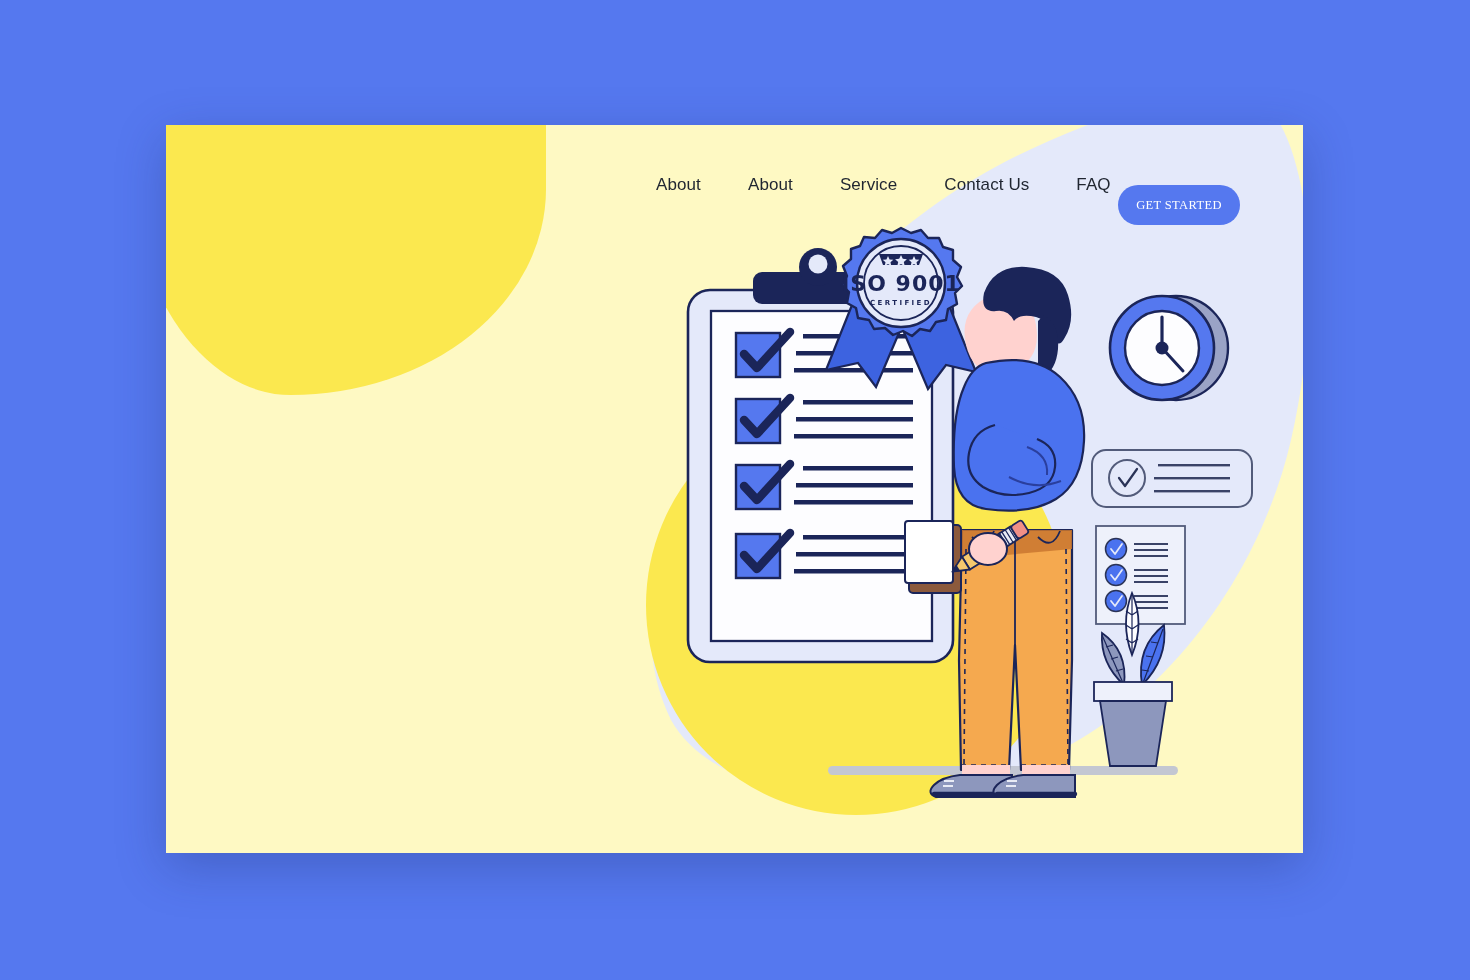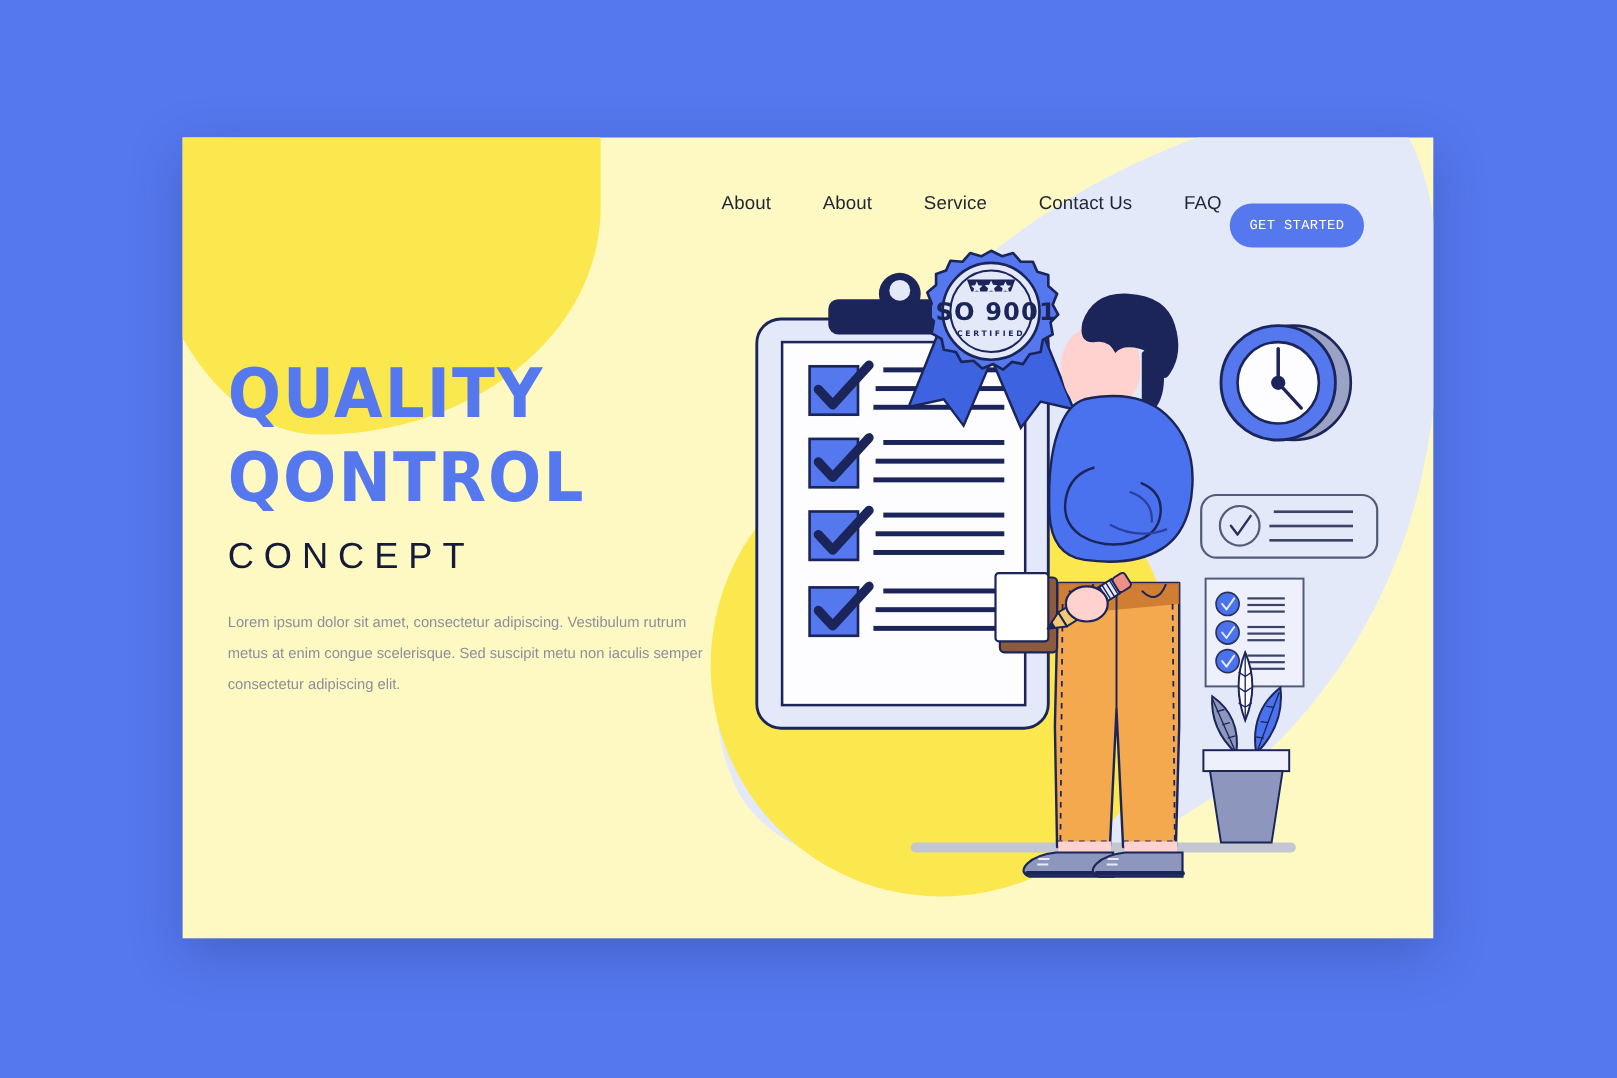--- a/index.html
+++ b/index.html
@@ -48,21 +48,21 @@
     font-size:17px; color:#1f2530; letter-spacing:.1px;
     margin-right:47px; cursor:pointer; white-space:nowrap;
   }
   .nav-link:last-child { margin-right:0; }
   #get-started-btn {
     position:absolute; left:952px; top:30px;
     width:122px; height:40px; border-radius:20px;
     background:#5578ef; color:#ffffff;
     border:none; cursor:pointer;
     font-size:12.5px; letter-spacing:.35px;
-    font-family:Liberation Mono, monospace;
+    font-family:Liberation Serif, serif;
     display:flex; align-items:center; justify-content:center;
   }
 
   
   #hero-text { position:absolute; left:41px; top:195px; width:460px; z-index:25; }
   .headline {
     font-size:62px; line-height:76px; font-weight:bold;
     color:#5578ef; letter-spacing:2px;
     font-family:"DejaVu Sans", sans-serif;
     transform:scaleX(0.92); transform-origin:left center;
@@ -99,26 +99,20 @@
       <div id="nav-links">
         <span class="nav-link">About</span>
         <span class="nav-link">About</span>
         <span class="nav-link">Service</span>
         <span class="nav-link">Contact Us</span>
         <span class="nav-link">FAQ</span>
       </div>
       <button id="get-started-btn">GET STARTED</button>
     </nav>
 
-    <div id="hero-text">
-      <div class="headline">QUALITY</div>
-      <div class="headline">QONTROL</div>
-      <div id="sub-headline">CONCEPT</div>
-      <p id="hero-paragraph">Lorem ipsum dolor sit amet, consectetur adipiscing. Vestibulum rutrum metus at enim congue scelerisque. Sed suscipit metu non iaculis semper consectetur adipiscing elit.</p>
-    </div>
 
     <svg id="illustration" viewBox="0 0 1137 728">
 
       <rect x="662" y="641" width="350" height="9" rx="4.5" fill="#c3c7d2"></rect>
 
       <g>
         <rect x="522" y="165" width="265" height="372" rx="22" fill="#e4e9fa" stroke="#1b2559" stroke-width="2.6"></rect>
         <rect x="545" y="186" width="221" height="330" fill="#fdfdff" stroke="#1b2559" stroke-width="2.3"></rect>
 
         <rect x="587" y="147" width="130" height="32" rx="9" fill="#1b2559"></rect>

